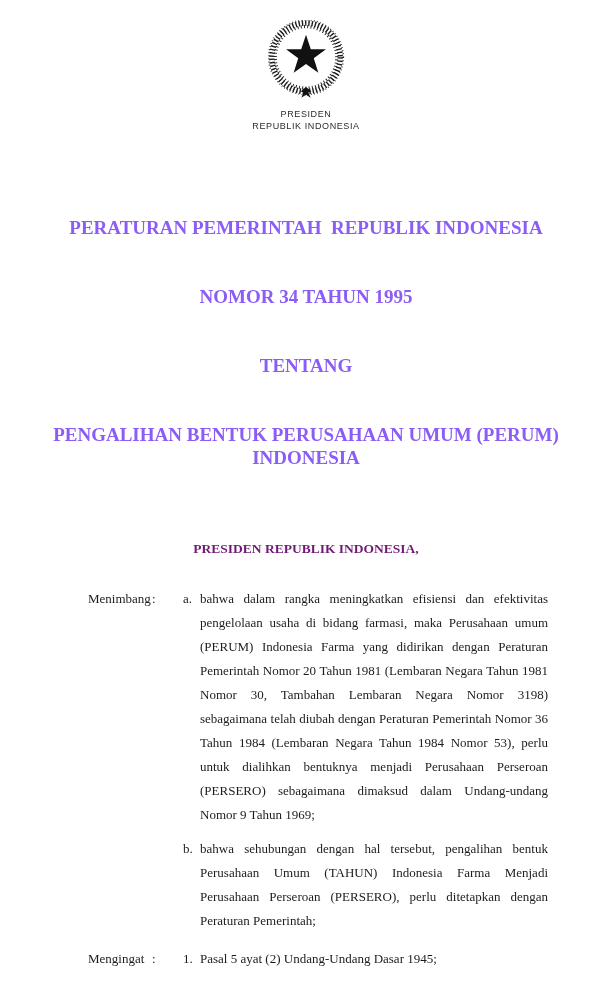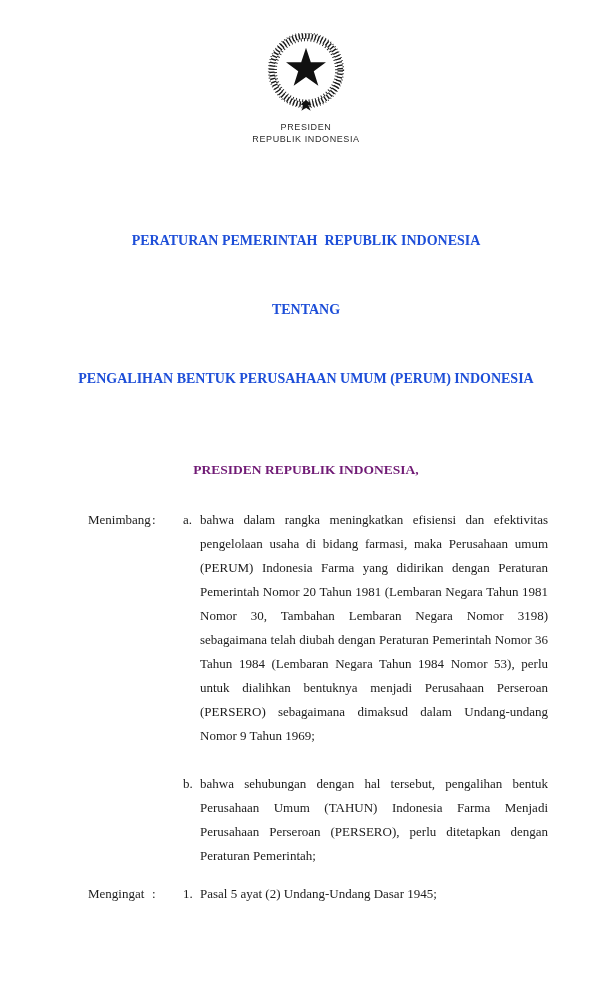--- a/index.html
+++ b/index.html
@@ -5,51 +5,51 @@
   html,body{margin:0;padding:0;background:#ffffff;}
   .page{
     position:relative;
     width:612px;height:1008px;
     background:#ffffff;
     color:#1c1c1c;
     font-family:"Liberation Serif", serif;
     overflow:hidden;
     margin:0 auto;
   }
-  .seal{padding-top:33px;text-align:center;}
+  .seal{padding-top:20px;text-align:center;}
   .seal svg{display:block;margin:0 auto;}
   .seal-text{
     margin-top:5px;
     font-family:"Liberation Sans", sans-serif;
     font-size:9px;line-height:11.5px;letter-spacing:0.6px;
     color:#2b2b2b;
   }
   .title-block{
     margin-top:38px;
     text-align:center;
     font-weight:bold;
-    font-size:14px;line-height:23px;
+    font-size:19px;line-height:23px;
     white-space:pre-wrap;
-    color:#1d4ed8;
+    color:#8b5cf6;
   }
   .opening{
     margin-top:25px;
     text-align:center;
     font-weight:bold;
     font-size:13.5px;line-height:17px;
     color:#701a75;
   }
   .content{margin:0 64px 0 88px;font-size:13px;line-height:24px;}
   .clause{margin-top:0;}
   .clause.first{margin-top:30px;}
   .clause.second{margin-top:14px;}
   .clause-row{
     display:grid;
     grid-template-columns:64px 31px 17px 1fr;
-    margin-bottom:24px;
+    margin-bottom:10px;
   }
   .clause-row:last-child{margin-bottom:0;}
   .c-label,.c-colon,.c-marker{text-align:left;}
   .c-text{text-align:justify;text-justify:inter-word;}
 </style>
 </head>
 <body>
 
 <div class="page">
 
@@ -62,20 +62,21 @@
       <path fill="#111111" d="M50,86 l-7,6 l4,1 l-3,7 l6,-4 l6,4 l-3,-7 l4,-1 z"></path>
     </svg>
     <div class="seal-text">
       <div>PRESIDEN</div>
       <div>REPUBLIK INDONESIA</div>
     </div>
   </div>
 
   <div class="title-block">
     <div>PERATURAN PEMERINTAH  REPUBLIK INDONESIA</div>
+    <div>NOMOR 34 TAHUN 1995</div>
     <div>TENTANG</div>
     <div>PENGALIHAN BENTUK PERUSAHAAN UMUM (PERUM) INDONESIA</div>
   </div>
 
   <div class="opening">PRESIDEN REPUBLIK INDONESIA,</div>
 
   <div class="content">
 
     <div class="clause first">
       <div class="clause-row">

